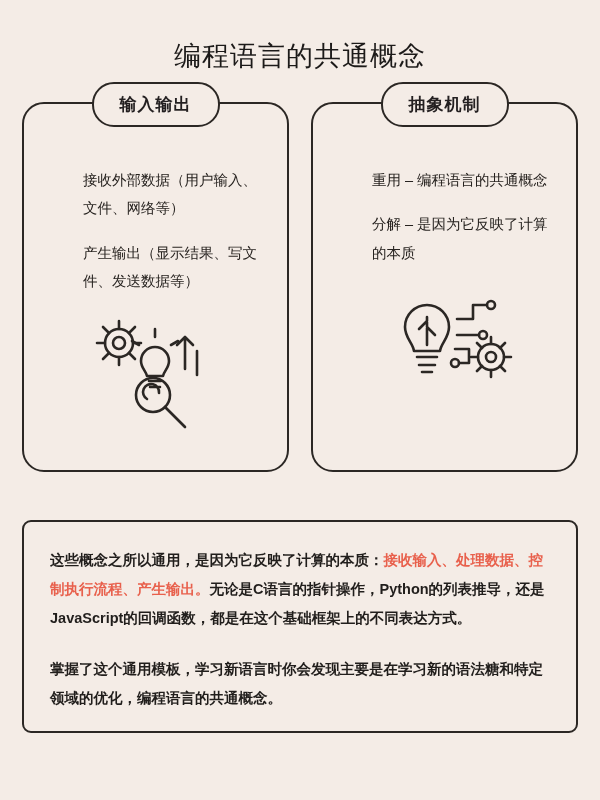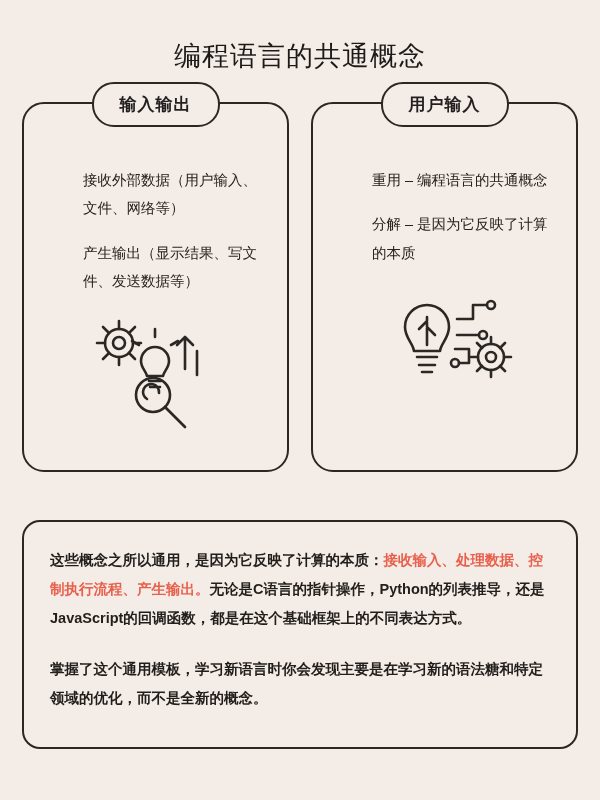--- a/index.html
+++ b/index.html
@@ -72,22 +72,22 @@
   }
   .icon-wrap {
     display: flex;
     justify-content: center;
     align-items: center;
     margin-top: 14px;
   }
   .note {
     margin-top: 48px;
     border: 2px solid #2b2724;
-    border-radius: 18px;
-    padding: 24px 26px 34px 26px;
+    border-radius: 9px;
+    padding: 24px 26px 18px 26px;
     box-sizing: border-box;
   }
   .note p {
     margin: 0 0 22px 0;
     font-size: 14.5px;
     line-height: 2.0;
     font-weight: bold;
     color: #211e1c;
   }
   .note p:last-child { margin-bottom: 0; }
@@ -125,21 +125,21 @@
           <path d="M116 40 L116 64"></path>
 
           <circle cx="72" cy="84" r="17"></circle>
           <path d="M84 96 L104 116"></path>
           <path d="M66 88 a8 8 0 1 1 12 -6"></path>
         </svg>
       </div>
     </div>
 
     <div class="card">
-      <div class="card-header">用户输入</div>
+      <div class="card-header">抽象机制</div>
       <div class="bullets">
         <div class="bullet">重用 – 编程语言的共通概念</div>
         <div class="bullet">分解 – 是因为它反映了计算的本质</div>
       </div>
       <div class="icon-wrap">
         <svg width="160" height="110" viewBox="0 0 160 110" fill="none" stroke="#2b2724" stroke-width="2.6" stroke-linecap="round" stroke-linejoin="round">
 
           <path d="M62 22 a22 22 0 0 1 22 22 c0 11 -8 16 -9 24 l-26 0 c-1 -8 -9 -13 -9 -24 a22 22 0 0 1 22 -22 z"></path>
           <path d="M52 74 l20 0 M54 82 l16 0 M57 89 l10 0"></path>
           <path d="M62 34 l0 28 M54 46 l8 -8 M70 52 l-8 -8"></path>
@@ -155,16 +155,16 @@
           <circle cx="126" cy="74" r="5"></circle>
           <path d="M126 54 l0 7 M126 87 l0 7 M106 74 l7 0 M139 74 l7 0 M112 60 l5 5 M135 83 l5 5 M140 60 l-5 5 M117 83 l-5 5"></path>
         </svg>
       </div>
     </div>
 
   </div>
 
   <div class="note">
     <p><span>这些概念之所以通用，是因为它反映了计算的本质：</span><span class="hl">接收输入、处理数据、控制执行流程、产生输出。</span><span>无论是C语言的指针操作，Python的列表推导，还是JavaScript的回调函数，都是在这个基础框架上的不同表达方式。</span></p>
-    <p>掌握了这个通用模板，学习新语言时你会发现主要是在学习新的语法糖和特定领域的优化，而不是全新的概念。</p>
+    <p>掌握了这个通用模板，学习新语言时你会发现主要是在学习新的语法糖和特定领域的优化，编程语言的共通概念。</p>
   </div>
 
 </div>
 
 </body></html>

